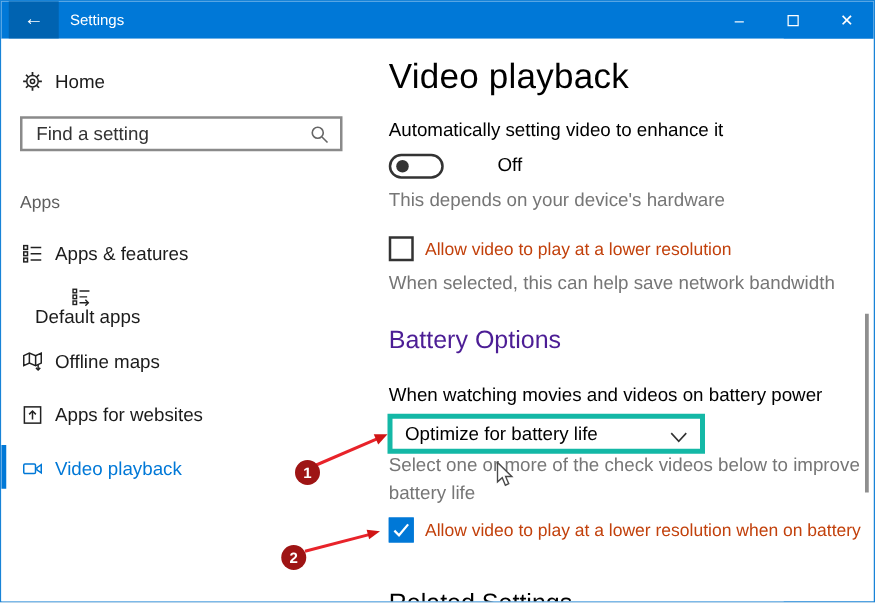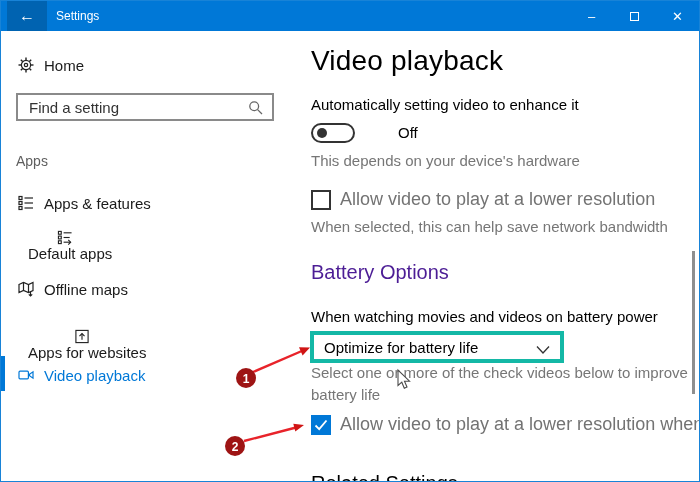--- a/index.html
+++ b/index.html
@@ -31,38 +31,38 @@
     border:2px solid #8a8a8a; background:#fff;
   }
   .search-box input {
     position:absolute; left:0; top:0; width:100%; height:100%; border:none; outline:none;
     padding:0 30px 0 11px; font-size:15px; color:#4d7c0f; font-family:"Liberation Sans", sans-serif; background:transparent;
   }
   .search-box input::placeholder { color:#333; opacity:1; }
   .search-icon { position:absolute; right:8px; top:5px; }
   .group-label { position:absolute; left:15px; top:122px; font-size:14px; color:#5e5e5e; }
   .row-i0 { top:156px; } .row-i1 { top:199px;flex-direction:column; } .row-i2 { top:242px; }
-  .row-i3 { top:298px;flex-direction:column; } .row-i4 { top:328px; }
+  .row-i3 { top:285px; } .row-i4 { top:328px; }
   .row-i4 .lbl { color:#0078d7; }
   .sel-bar { position:absolute; left:0; top:325px; width:4px; height:35px; background:#0078d7; }
   
   .main { position:absolute; left:290px; top:0; width:408px; height:451px; }
   .page-title { position:absolute; left:20px; top:14px; font-size:28px; font-weight:300; color:#000; letter-spacing:.2px; }
   .setting-label { position:absolute; left:20px; font-size:15px; color:#000; line-height:20px; }
   .desc { position:absolute; left:20px; font-size:15px; color:#767676; line-height:22px; }
   .lab-auto { top:64px; }
   .toggle { position:absolute; left:20px; top:92px; width:44px; height:20px; border:2px solid #333; border-radius:10px; }
   .toggle .knob { position:absolute; left:4px; top:3px; width:10px; height:10px; border-radius:50%; background:#333; }
   .toggle-state { position:absolute; left:84px; top:92px; font-size:15px; line-height:20px; color:#000;margin-left:23px; }
   .desc-auto { top:119px; }
   .check-row { position:absolute; left:20px; display:flex; align-items:center; }
   .row-chk1 { top:158px; }
   .checkbox { width:20px; height:20px; border:2px solid #333; background:#fff; flex:none; }
   .checkbox.checked { border-color:#0078d7; background:#0078d7; }
-  .check-row .lbl { margin-left:9px; font-size:18px; color:#737373; white-space:nowrap; }
+  .check-row .lbl { margin-left:9px; font-size:14px; color:#c2410c; white-space:nowrap; }
   .desc-chk1 { top:185px; }
   .section-title { position:absolute; left:20px; top:230px; font-size:20px; color:#4c1d95; }
   .lab-drop { top:276px; }
   .select {
     position:absolute; left:19px; top:300px; width:254px; height:32px;
     border:4px solid #14b8a6; background:#fff; display:flex; align-items:center;
     font-size:15px; color:#000; padding-left:10px;
   }
   .select .chev { position:absolute; right:10px; top:10px; }
   .desc-drop { top:331px; width:380px; }

